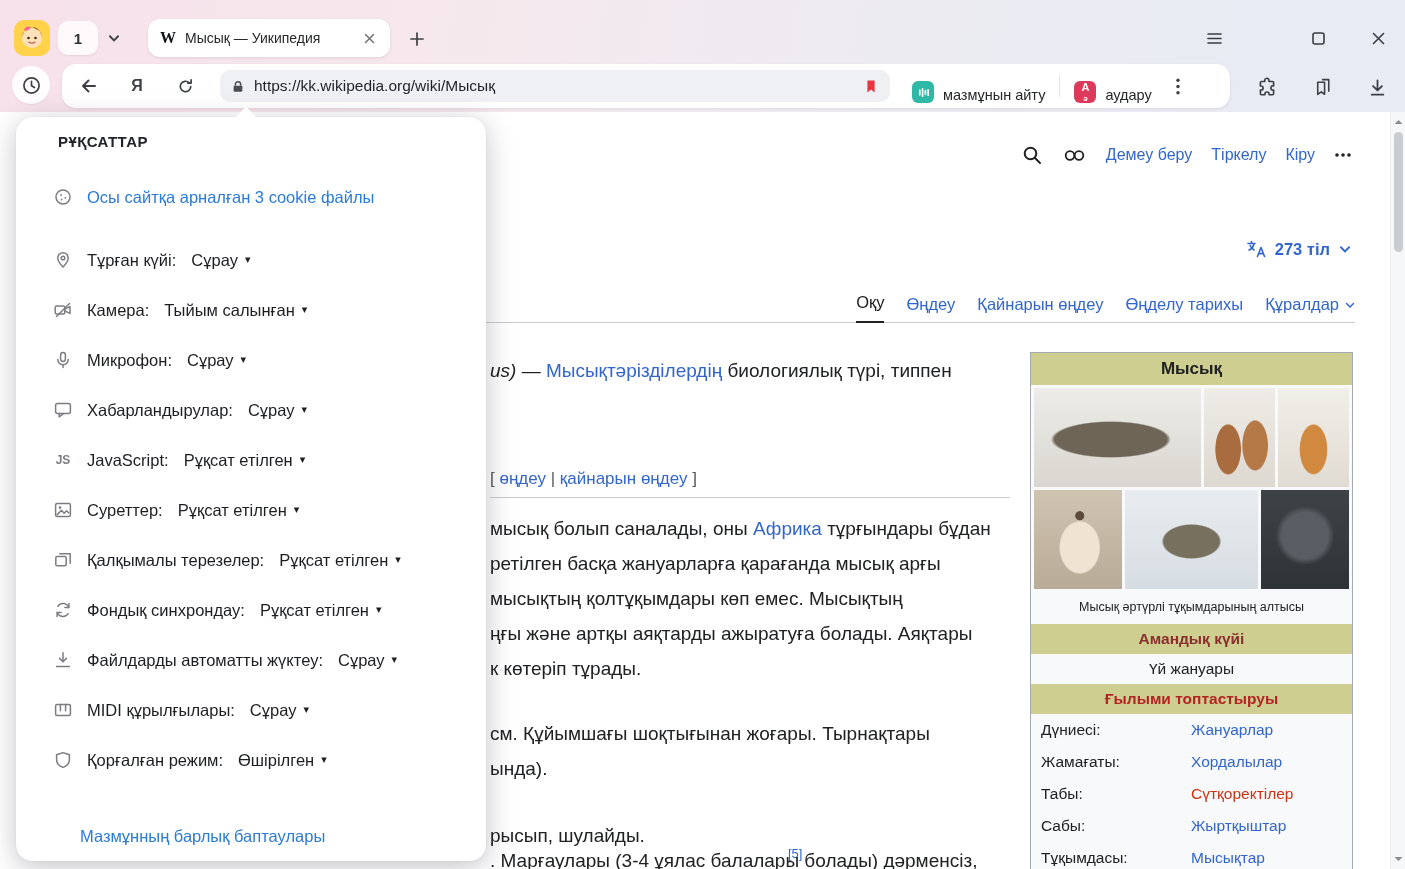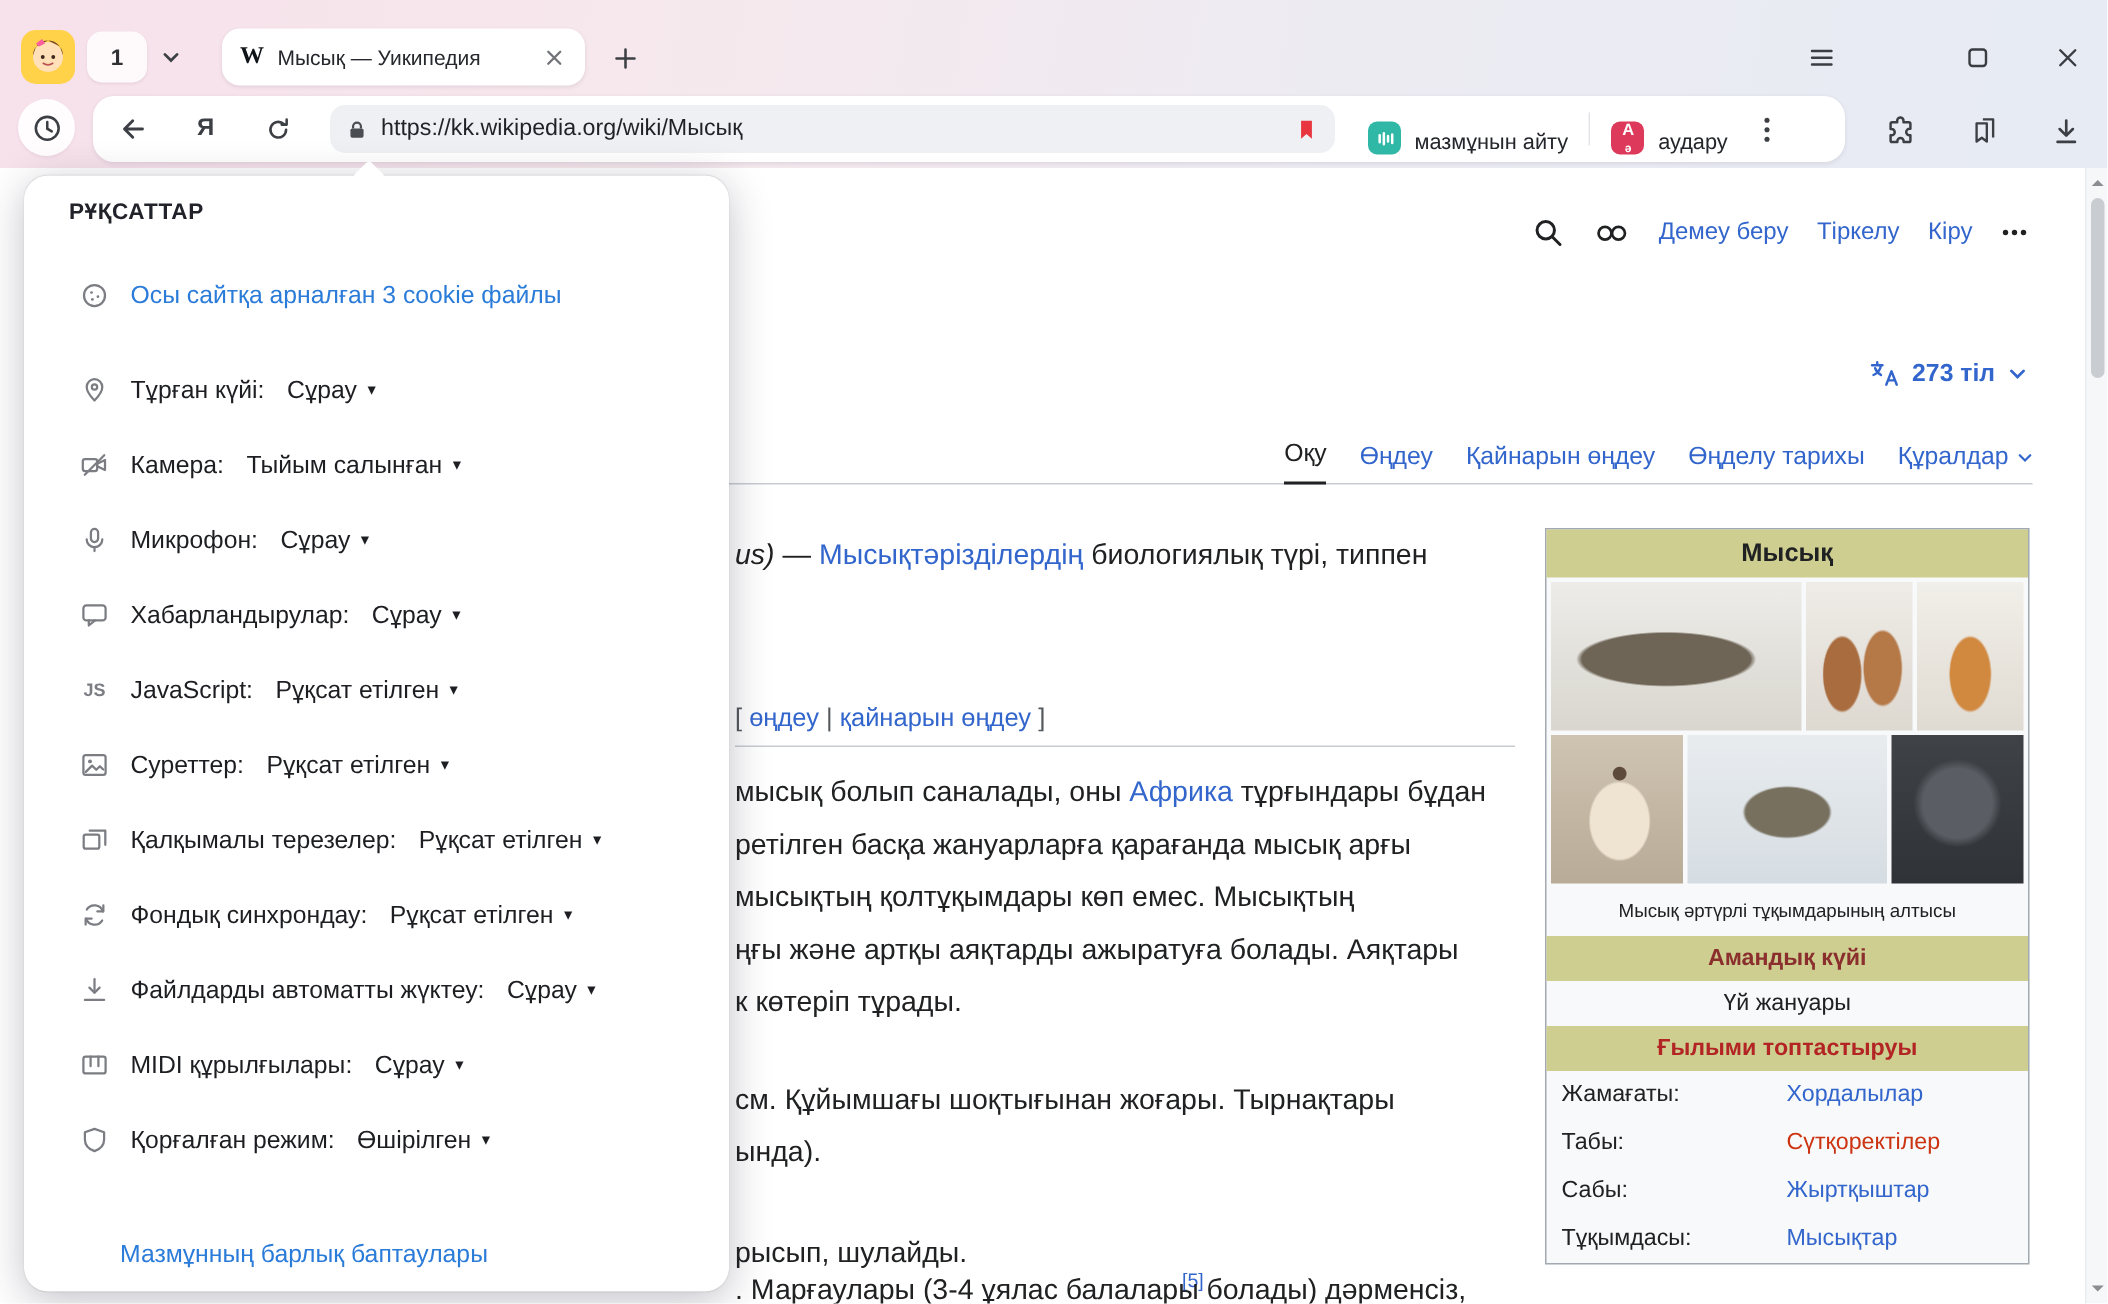--- a/index.html
+++ b/index.html
@@ -115,21 +115,21 @@
   .sb-up { top:2px; } .sb-down { bottom:2px; }
   .sb-thumb { position:absolute; top:20px; left:3px; width:9px; height:120px; background:#c9cdd2;
                border-radius:5px; cursor:pointer; }
 
   
   .perm-panel { position:absolute; left:16px; top:117px; width:470px; height:744px; background:#fff;
                border-radius:16px; z-index:60;
                box-shadow:0 6px 28px rgba(40,35,60,.28), 0 0 1px rgba(0,0,0,.16); }
   .panel-arrow { position:absolute; top:-7px; left:222px; width:16px; height:16px; background:#fff;
                transform:rotate(45deg); border-radius:3px; }
-  .perm-title { position:absolute; left:30px; top:16px; font-size:15px; font-weight:700;
+  .perm-title { position:absolute; left:42px; top:16px; font-size:15px; font-weight:700;
                letter-spacing:.4px; color:#21222a; }
   .cookie-row { position:absolute; left:36px; top:70px; display:flex; align-items:center; gap:13px; }
   .plink { color:var(--panel-link,#2b7bd9); font-size:16.5px; cursor:pointer; text-decoration:none; }
   .perm-list { position:absolute; left:36px; top:118px; right:20px; }
   .prow { display:flex; align-items:center; height:50px; gap:13px; font-size:16.5px; color:#1d1e22; }
   .pic { width:22px; display:grid; place-items:center; color:#7b7d83; }
   .js-badge { font-size:12px; font-weight:700; color:#7b7d83; }
   .plabel { white-space:nowrap; }
   .pval { display:flex; align-items:center; gap:7px; border:none; background:none; font:inherit;
           color:#1d1e22; cursor:pointer; margin-left:2px; }
@@ -353,20 +353,24 @@
             <div class="ph ph-4"></div>
             <div class="ph ph-5"></div>
           </div>
       </div>
       <div class="ib-caption">Мысық әртүрлі тұқымдарының алтысы</div>
       <div class="ib-sec status">Амандық күйі</div>
       <div class="ib-val">Үй жануары</div>
       <div class="ib-sec tax">Ғылыми топтастыруы</div>
       <div id="ib-rows">
           <div class="ib-row">
+            <span class="lbl">Дүниесі:</span>
+            <a class="val">Жануарлар</a>
+          </div>
+          <div class="ib-row">
             <span class="lbl">Жамағаты:</span>
             <a class="val">Хордалылар</a>
           </div>
           <div class="ib-row">
             <span class="lbl">Табы:</span>
             <a class="val red">Сүтқоректілер</a>
           </div>
           <div class="ib-row">
             <span class="lbl">Сабы:</span>
             <a class="val">Жыртқыштар</a>

